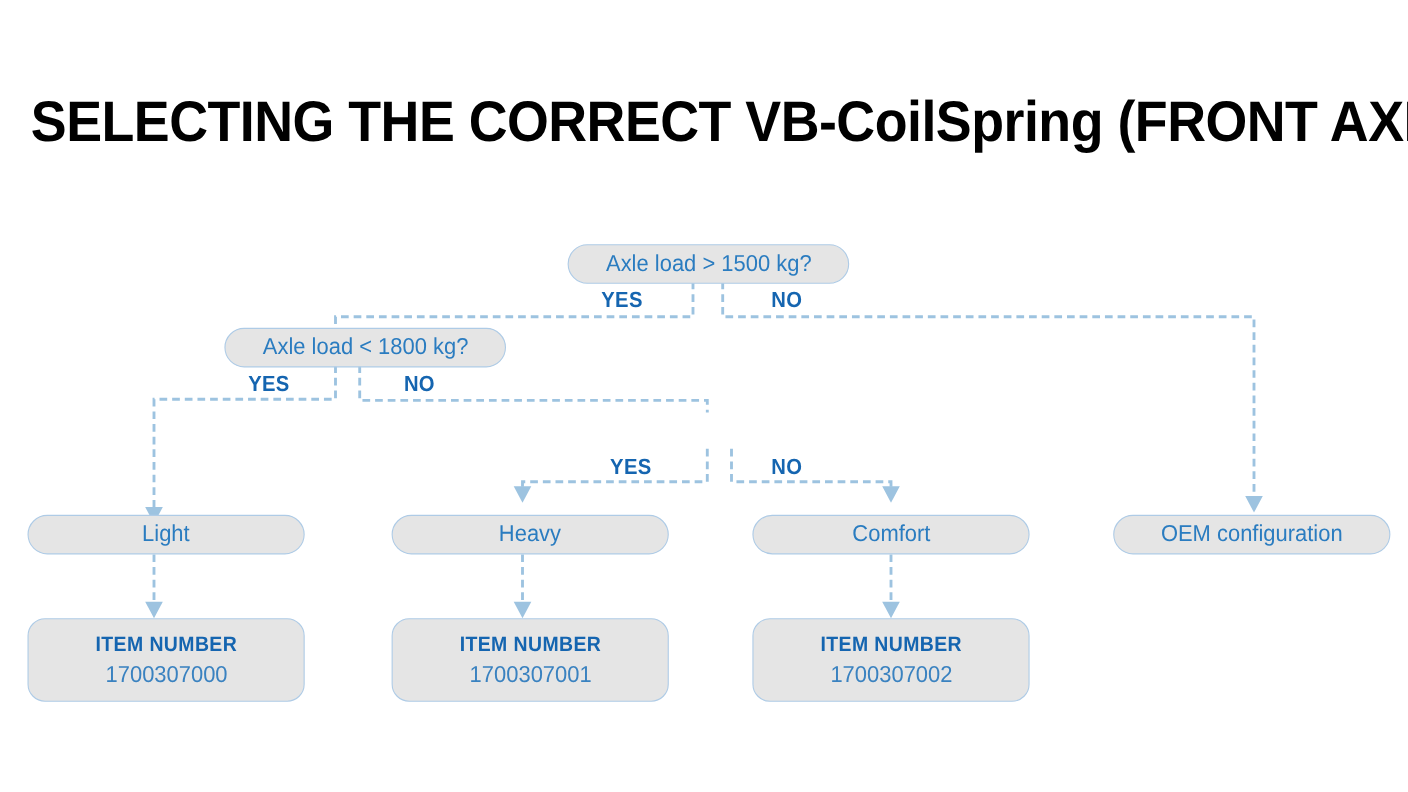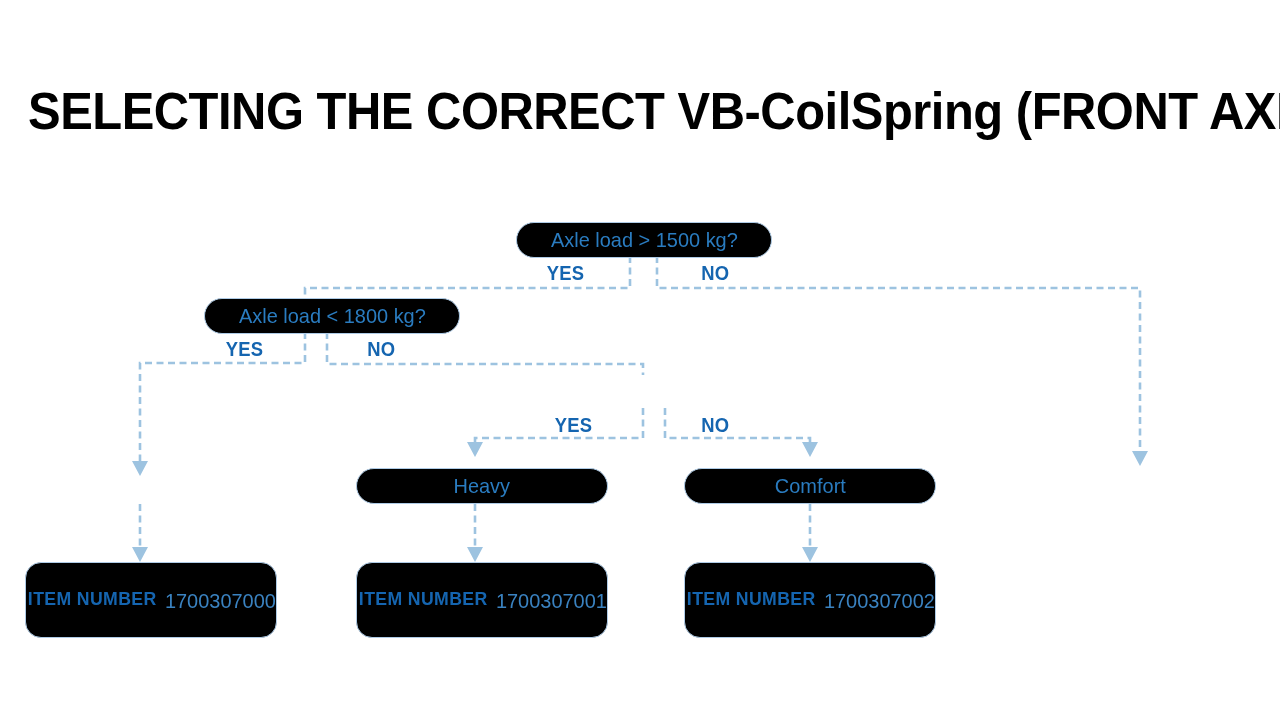--- a/index.html
+++ b/index.html
@@ -61,41 +61,41 @@
     fill: #9dc3e0;
     stroke: none;
   }
 
   
   .node {
     position: absolute;
     box-sizing: border-box;
     border: 1.6px solid #aecbe6;
     border-radius: 999px;
-    background: #000000;
+    background: #e5e5e5;
     display: flex;
     align-items: center;
     justify-content: center;
     text-align: center;
   }
   .node-label {
     color: #2a7cc0;
     font-family: "Liberation Sans Narrow", "Liberation Sans", sans-serif;
     font-size: 21px;
     font-weight: normal;
     white-space: nowrap;
     transform: scaleX(0.95);
   }
   .node.decision .node-label { font-size: 21px; }
   .node.result   .node-label { font-size: 21px; }
 
   
   .node.item {
     border-radius: 16px;
-    flex-direction: row;
+    flex-direction: column;
     justify-content: center;
     padding-top: 2px;
   }
   .item-heading {
     color: #1565b0;
     font-family: "Liberation Sans Narrow", "Liberation Sans", sans-serif;
     font-weight: bold;
     font-size: 19px;
     letter-spacing: 0.4px;
     transform: scaleX(0.93);
@@ -168,29 +168,35 @@
 
   <div class="branch-label" style="left:545px; top:262px;">YES</div>
   <div class="branch-label" style="left:700px; top:262px;">NO</div>
 
   <div class="branch-label" style="left:224px; top:338px;">YES</div>
   <div class="branch-label" style="left:366px; top:338px;">NO</div>
 
   <div class="branch-label" style="left:553px; top:414px;">YES</div>
   <div class="branch-label" style="left:700px; top:414px;">NO</div>
 
+  <div class="node result" style="left:25px; top:468px; width:252px; height:36px;">
+    <span class="node-label">Light</span>
+  </div>
 
   <div class="node result" style="left:356px; top:468px; width:252px; height:36px;">
     <span class="node-label">Heavy</span>
   </div>
 
   <div class="node result" style="left:684px; top:468px; width:252px; height:36px;justify-content:center;">
     <span class="node-label">Comfort</span>
   </div>
 
+  <div class="node result" style="left:1012px; top:468px; width:252px; height:36px;">
+    <span class="node-label">OEM configuration</span>
+  </div>
 
   <div class="node item" style="left:25px; top:562px; width:252px; height:76px;">
     <span class="item-heading">ITEM NUMBER</span>
     <span class="item-value">1700307000</span>
   </div>
 
   <div class="node item" style="left:356px; top:562px; width:252px; height:76px;">
     <span class="item-heading">ITEM NUMBER</span>
     <span class="item-value">1700307001</span>
   </div>

